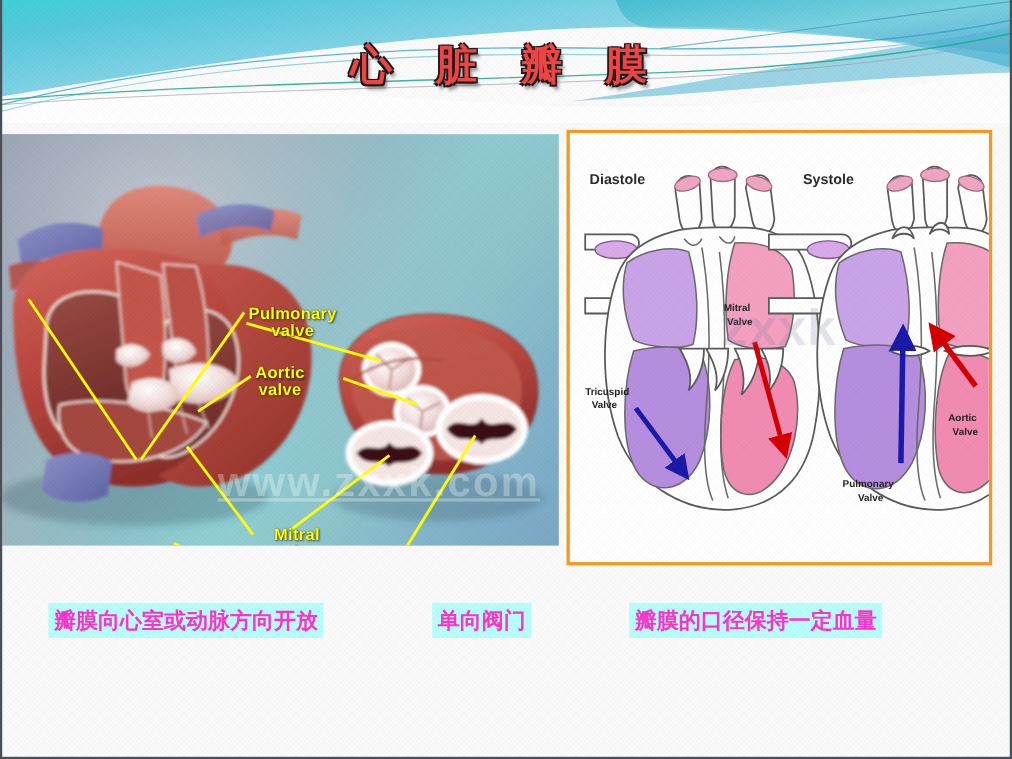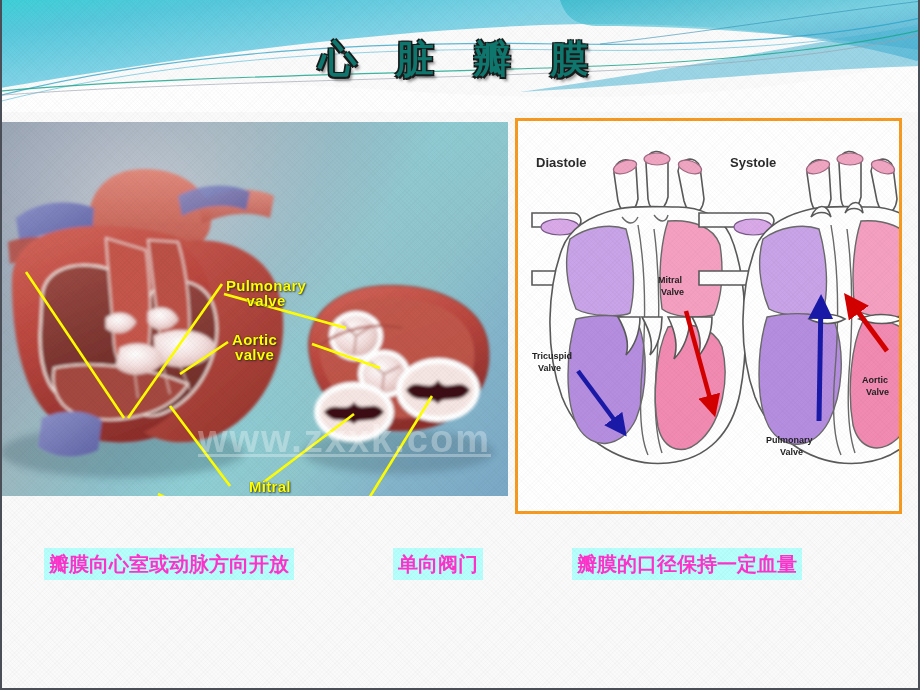--- a/index.html
+++ b/index.html
@@ -54,21 +54,21 @@
 
   #title {
     position: absolute;
     left: 0; top: 34px;
     width: 920px;
     text-align: center;
     font-family: "DejaVu Serif", "Liberation Serif", serif;
     font-weight: bold;
     font-size: 38px;
     letter-spacing: 13px;
-    color: #0f766e;
+    color: #ef4444;
     text-shadow:
       -1.5px -1.5px 0 #1a1a1a,  1.5px -1.5px 0 #1a1a1a,
       -1.5px  1.5px 0 #1a1a1a,  1.5px  1.5px 0 #1a1a1a,
        0 0 2px #1a1a1a,
        3px 4px 3px rgba(60,60,60,0.55);
     white-space: nowrap;
     z-index: 6;
   }
 
   
@@ -483,20 +483,21 @@
       <text class="vlab" x="140" y="162">Mitral</text>
       <text class="vlab" x="143" y="174">Valve</text>
 
       <text class="vlab" x="248" y="322">Pulmonary</text>
       <text class="vlab" x="262" y="334">Valve</text>
 
       <text class="vlab" x="344" y="262">Aortic</text>
       <text class="vlab" x="348" y="274">Valve</text>
     </svg>
 
+    <div id="schematic-watermark">zxxk</div>
   </div>
 
   <div id="captions">
     <div class="caption" id="caption-0">瓣膜向心室或动脉方向开放</div>
     <div class="caption" id="caption-1">单向阀门</div>
     <div class="caption" id="caption-2">瓣膜的口径保持一定血量</div>
   </div>
 
   <div id="slide-texture"></div>
   <div id="slide-frame"></div>

